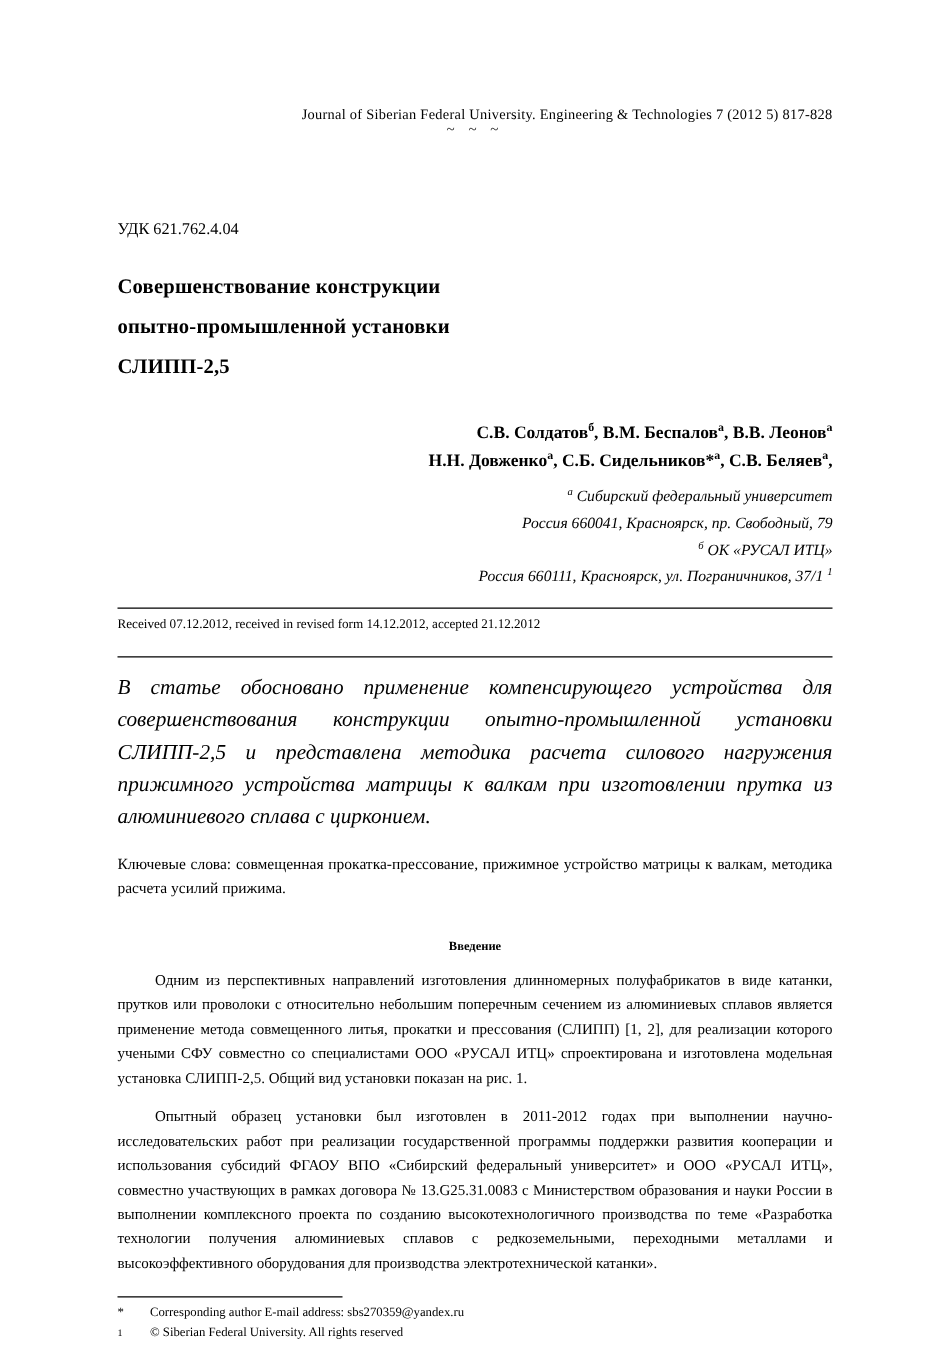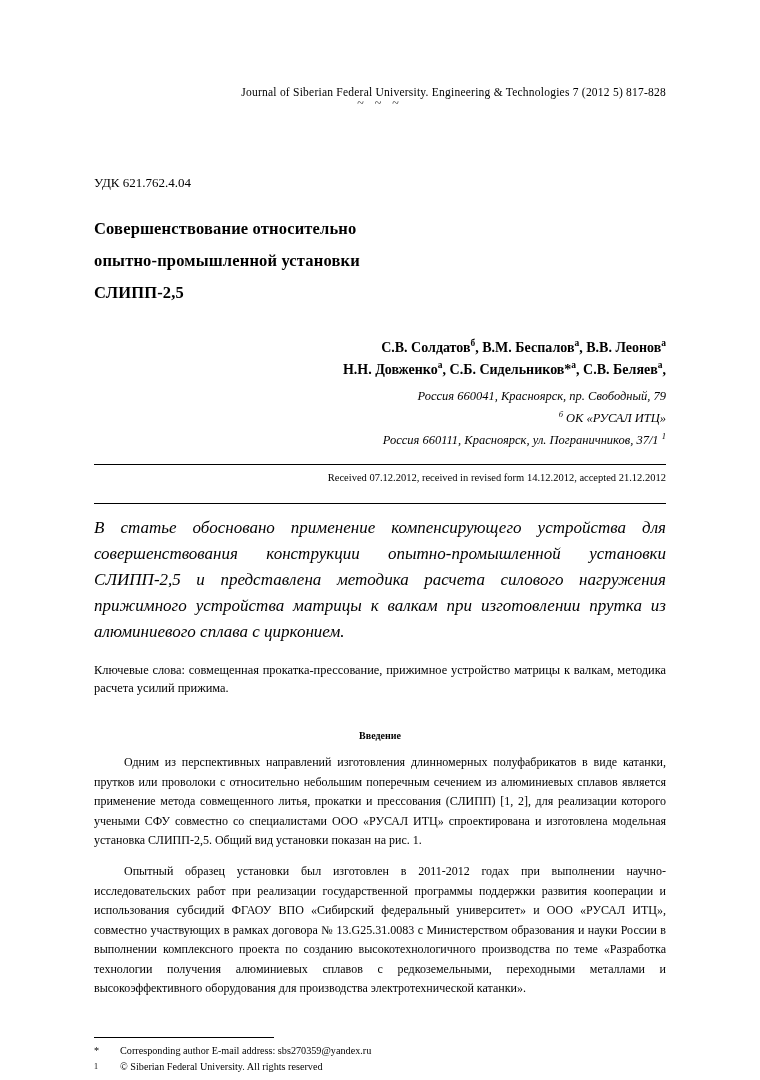--- a/index.html
+++ b/index.html
@@ -64,21 +64,21 @@
     vertical-align: super;
     font-weight: normal;
   }
   .authors sup { font-weight: bold; }
   .rule {
     border: 0;
     border-top: 1px solid #000;
     margin: 14px 0 0 0;
   }
   .received {
-    text-align: right;
+    text-align: left;
     font-size: 10.5px;
     padding: 7px 0 6px 0;
   }
   .abstract {
     font-size: 17px;
     font-style: italic;
     text-align: justify;
     line-height: 1.52;
     margin-top: 11px;
     hyphens: auto;
@@ -132,31 +132,32 @@
 <body>
 
 <div class="page">
 
   <div class="journal-header">Journal of Siberian Federal University. Engineering &amp; Technologies 7 (2012 5) 817-828</div>
   <div class="tilde-row">~ ~ ~</div>
 
   <div class="udk">УДК 621.762.4.04</div>
 
   <div class="title">
-    <div>Совершенствование относительно</div>
+    <div>Совершенствование конструкции</div>
     <div>опытно-промышленной установки</div>
     <div>СЛИПП-2,5</div>
   </div>
 
   <div class="authors">
     <div>С.В. Солдатов<sup>б</sup>, В.М. Беспалов<sup>а</sup>, В.В. Леонов<sup>а</sup></div>
     <div>Н.Н. Довженко<sup>а</sup>, С.Б. Сидельников*<sup>а</sup>, С.В. Беляев<sup>а</sup>,</div>
   </div>
 
   <div class="affil">
+    <div><sup>а</sup> Сибирский федеральный университет</div>
     <div>Россия 660041, Красноярск, пр. Свободный, 79</div>
     <div><sup>б</sup> ОК «РУСАЛ ИТЦ»</div>
     <div>Россия 660111, Красноярск, ул. Пограничников, 37/1 <sup>1</sup></div>
   </div>
 
   <hr class="rule">
   <div class="received">Received 07.12.2012, received in revised form 14.12.2012, accepted 21.12.2012</div>
   <hr class="rule">
 
   <div class="abstract">В статье обосновано применение компенсирующего устройства для совершенствования конструкции опытно-промышленной установки СЛИПП-2,5 и представлена методика расчета силового нагружения прижимного устройства матрицы к валкам при изготовлении прутка из алюминиевого сплава с цирконием.</div>

